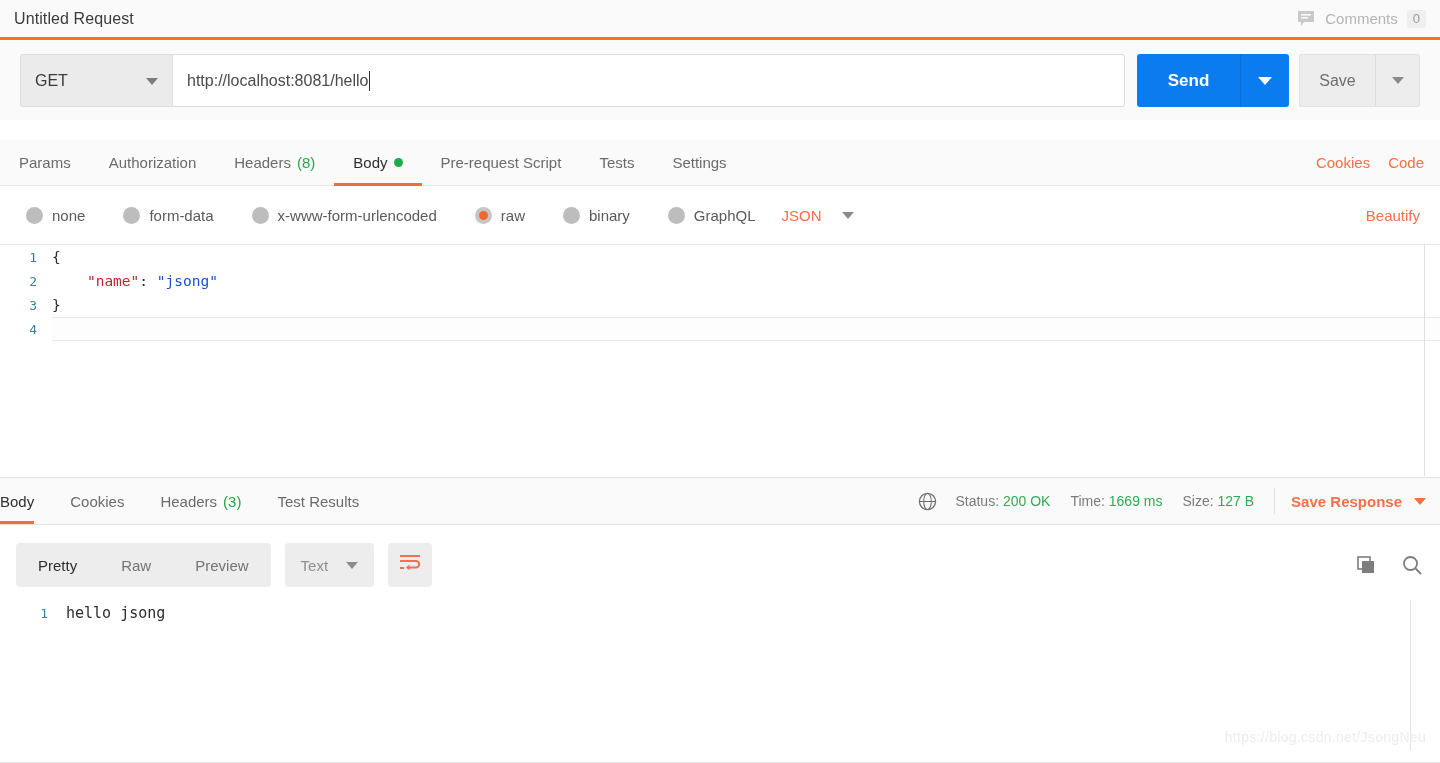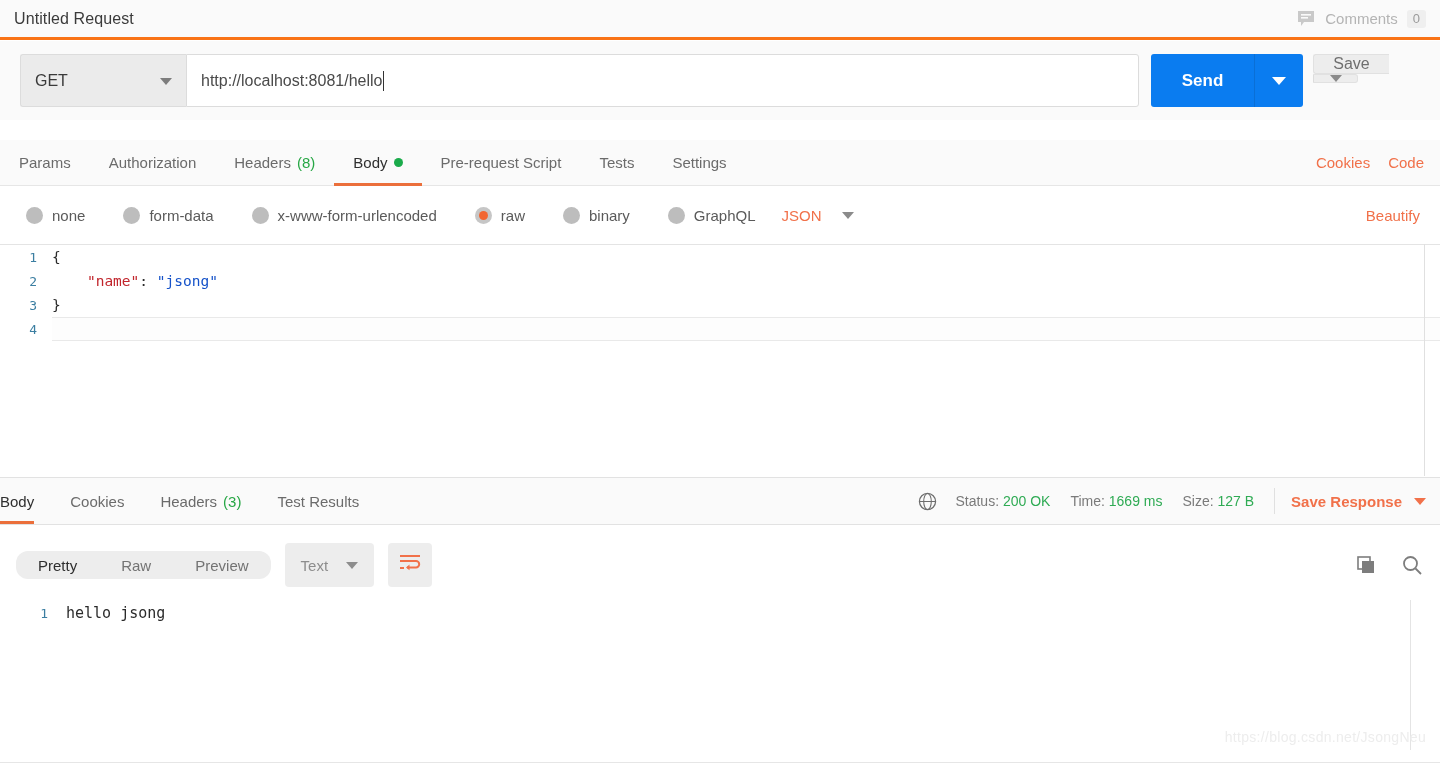--- a/index.html
+++ b/index.html
@@ -67,21 +67,21 @@
     border-radius:3px 0 0 3px; cursor:pointer; border-right:1px solid #0a6fd6;
   }
   .send-caret-btn {
     width:48px; background:#0a7cf0; border-radius:0 3px 3px 0;
     display:flex; align-items:center; justify-content:center; cursor:pointer;
   }
   .send-caret-btn .caret {
     width:0;height:0;border-left:7px solid transparent;border-right:7px solid transparent;
     border-top:8px solid #fff;
   }
-  .save-group { margin-left:10px; display:flex; height:53px;flex-direction:column; }
+  .save-group { margin-left:10px; display:flex; height:53px; }
   .save-btn {
     width:76px; background:#ededed; color:#6f6f6f; font-size:16px;
     display:flex; align-items:center; justify-content:center;
     border-radius:3px 0 0 3px; border:1px solid #e1e1e1; border-right:none; cursor:pointer;
   }
   .save-caret-btn {
     width:45px; background:#ededed; border:1px solid #e1e1e1; border-left:1px solid #dcdcdc;
     border-radius:0 3px 3px 0; display:flex; align-items:center; justify-content:center; cursor:pointer;
   }
   .save-caret-btn .caret {
@@ -181,21 +181,21 @@
     width:0;height:0;border-left:6px solid transparent;border-right:6px solid transparent;
     border-top:7px solid #f1714a; margin-left:12px; cursor:pointer;
   }
 
   
   .resp-toolbar {
     position:absolute; left:0; top:525px; width:1440px; height:80px;
     background:#fff; display:flex; align-items:center; padding:0 16px;
   }
   .segmented {
-    display:flex; align-items:center; background:#ededed; border-radius:12px; height:28px;
+    display:flex; align-items:center; background:#ededed; border-radius:4px; height:44px;
   }
   .seg {
     padding:0 22px; font-size:15px; color:#737373; height:44px;
     display:flex; align-items:center; cursor:pointer; border-radius:4px;
   }
   .seg.active { color:#2e2e2e; }
   .text-dd {
     margin-left:14px; height:44px; background:#ededed; border-radius:4px;
     display:flex; align-items:center; gap:18px; padding:0 16px; cursor:pointer;
   }

